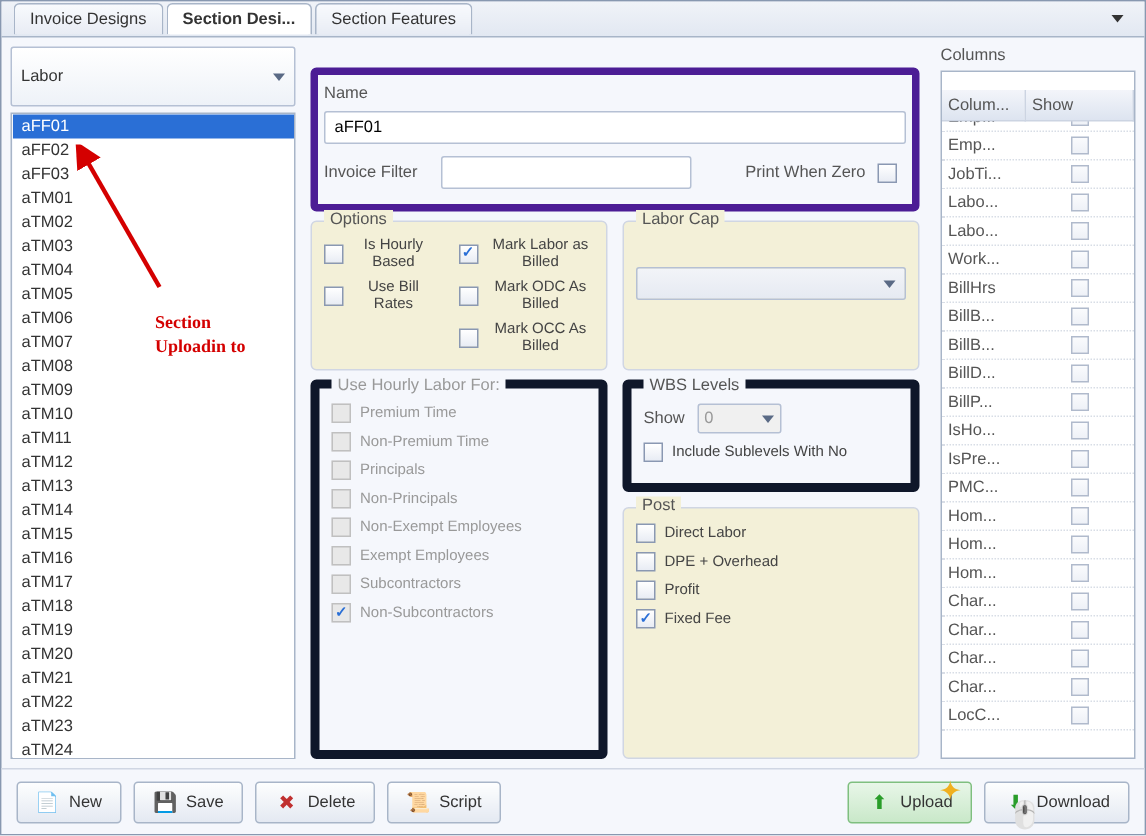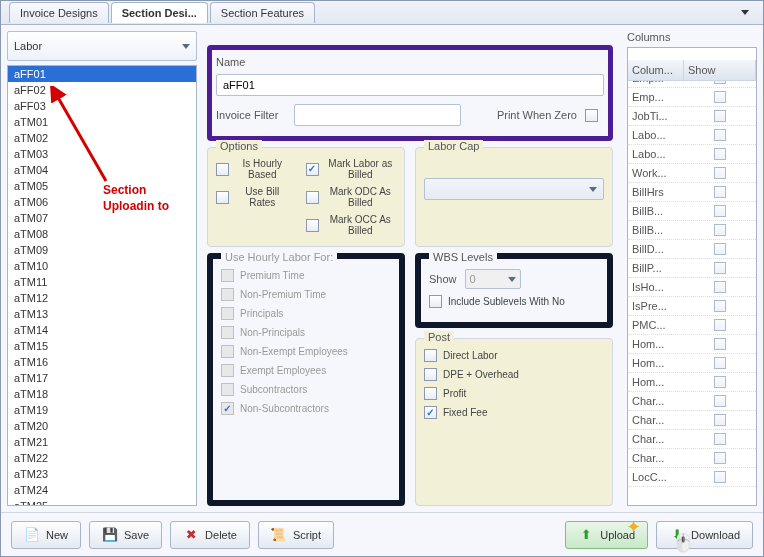--- a/index.html
+++ b/index.html
@@ -3,27 +3,27 @@
 <meta charset="utf-8">
 <style>
 * { box-sizing: border-box; margin: 0; padding: 0; }
 body { font-family: Tahoma, Arial, sans-serif; font-size: 11px; background: #fff; color: #333; }
 .window { width: 764px; height: 557px; border: 1px solid #8898b0; background: #f5f7fc; position: relative; overflow: hidden; }
 .tabbar { height: 24px; background: linear-gradient(#f0f3f8, #e2e8f2); border-bottom: 1px solid #a8b5c8; display: flex; align-items: center; padding-left: 8px; gap: 2px; }
 .tab { padding: 4px 10px; border: 1px solid #a8b5c8; border-bottom: none; border-radius: 4px 4px 0 0; background: linear-gradient(#f8fafd, #e8ecf4); font-size: 11px; cursor: pointer; white-space: nowrap; }
 .tab.active { background: #fff; font-weight: bold; }
 .body { display: flex; height: calc(100% - 24px - 44px); padding: 6px; gap: 10px; }
 .leftcol { width: 190px; display: flex; flex-direction: column; gap: 4px; }
-.combo { height: 30px; border: 1px solid #b5c0d4; background: linear-gradient(#fff, #eef2f8); display: flex; align-items: center; padding: 0 6px; justify-content: space-between; border-radius: 2px; }
+.combo { height: 40px; border: 1px solid #b5c0d4; background: linear-gradient(#fff, #eef2f8); display: flex; align-items: center; padding: 0 6px; justify-content: space-between; border-radius: 2px; }
 .combo-arrow { width: 0; height: 0; border-left: 4px solid transparent; border-right: 4px solid transparent; border-top: 5px solid #5a6a85; }
 .listbox { flex: 1; border: 1px solid #a8b5c8; background: #fff; overflow-y: scroll; position: relative; }
 .listbox-item { padding: 2px 6px; font-size: 11px; cursor: pointer; }
 .listbox-item.selected { background: #2a6fd6; color: #fff; }
 .annot-arrow { position: absolute; top: 20px; left: 40px; pointer-events: none; z-index: 10; }
-.annot-text { position: absolute; top: 117px; left: 95px; color: #d40000; font-weight: bold; font-size: 12px; pointer-events: none; z-index: 10; line-height: 1.3; }
+.annot-text { position: absolute; top: 131px; left: 95px; color: #d40000; font-weight: bold; font-size: 12px; pointer-events: none; z-index: 10; line-height: 1.3; font-family: Liberation Serif, serif; }
 .midcol { flex: 1; display: flex; flex-direction: column; gap: 6px; padding-right: 4px; }
 .fieldset { border: 5px solid #4c1d95; border-radius: 4px; padding: 4px; position: relative; margin-top: 14px; }
 .fieldset-alt { border: 6px solid #0f172a; border-radius: 4px; padding: 10px 8px 8px; position: relative; }
 .legend { position: absolute; top: -8px; left: 8px; background: #f5f7fc; padding: 0 4px; font-size: 11px; color: #555; }
 .row { display: flex; align-items: center; gap: 8px; margin-bottom: 6px; }
 .label { font-size: 11px; color: #555; }
 .textinput { flex: 1; height: 22px; border: 1px solid #b5c0d4; background: #fff; padding: 0 6px; font-size: 11px; border-radius: 2px; }
 .cb { width: 13px; height: 13px; border: 1px solid #8a98b2; background: linear-gradient(#fff, #e8ecf4); display: inline-flex; align-items: center; justify-content: center; margin-right: 6px; flex-shrink: 0; }
 .cb.checked::after { content: "✓"; font-size: 10px; color: #2a6fd6; font-weight: bold; line-height: 1; }
 .cb.disabled { background: #e8e8e8; border-color: #c0c0c0; }

